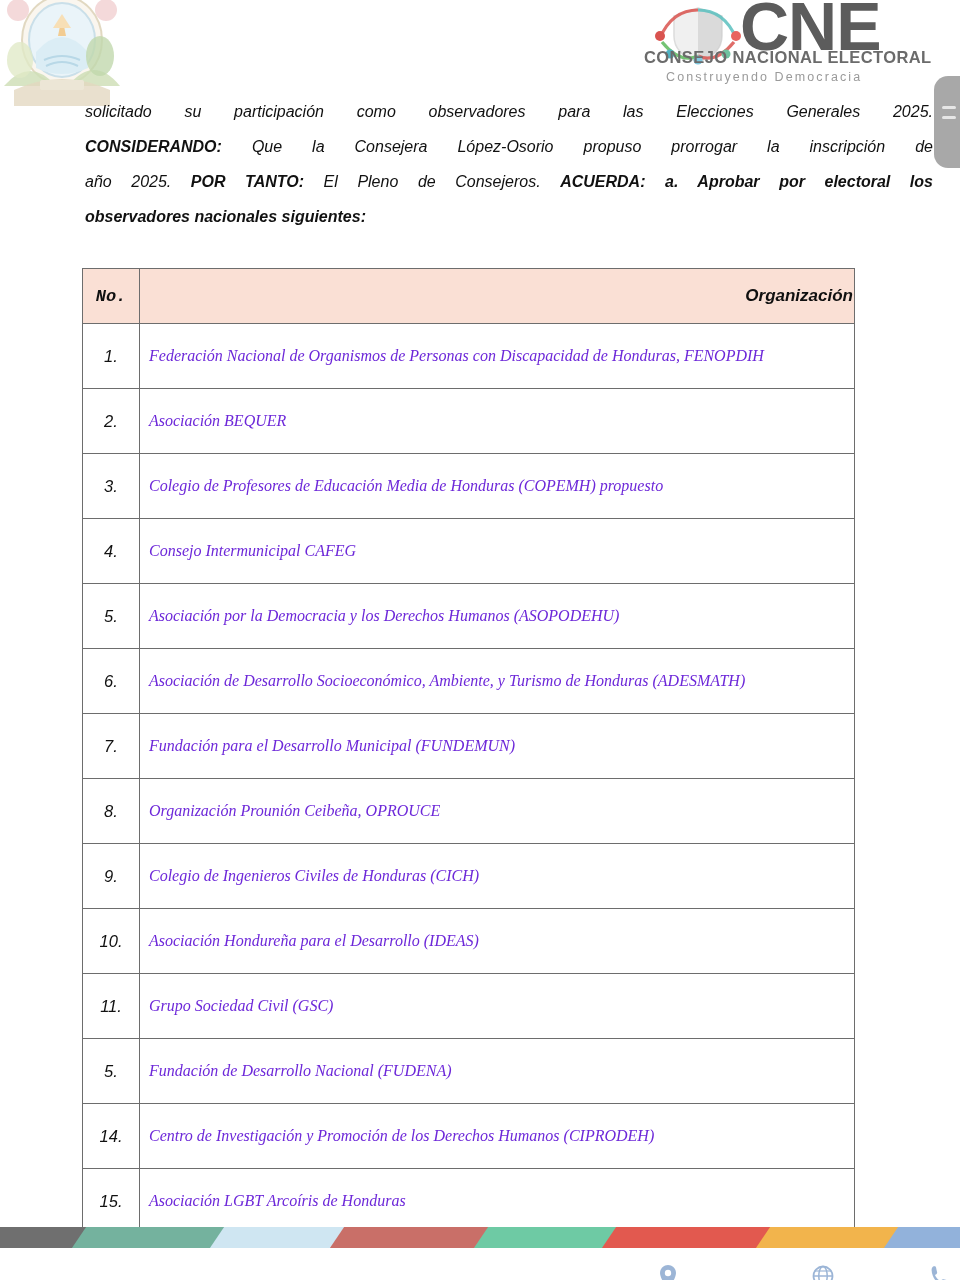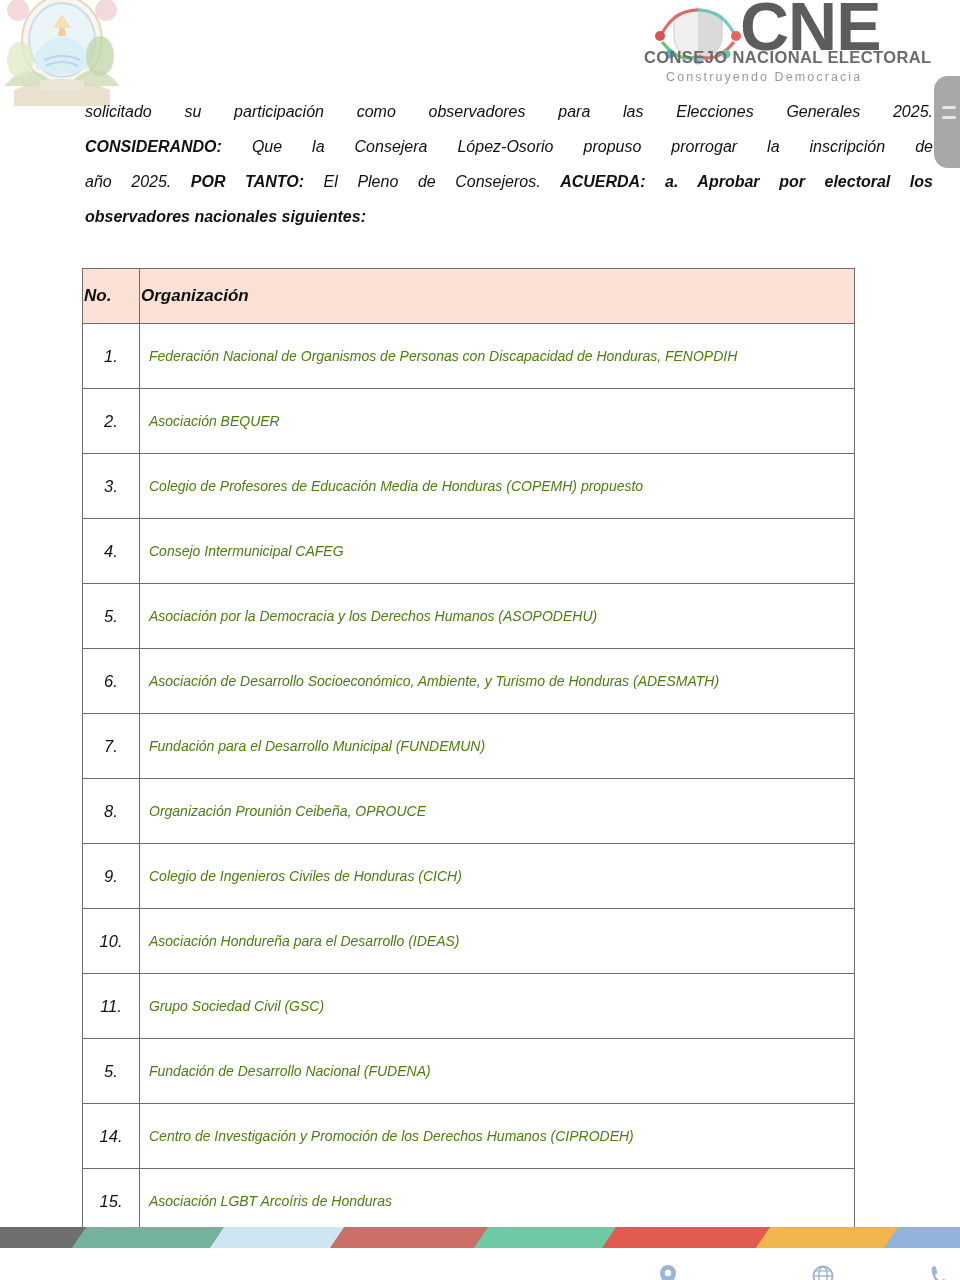--- a/index.html
+++ b/index.html
@@ -171,36 +171,37 @@
   table.obs col.c-org { width: 715px; }
 
   th.hd-no, th.hd-org {
     background: #fae0d5;
     font-style: italic;
     font-weight: bold;
     font-size: 17px;
     height: 52px;
     color: #101010;
   }
-  th.hd-no { text-align: left; }
-  th.hd-org { text-align: left; }
+  th.hd-no { text-align: center; font-family: Liberation Mono, monospace; }
+  th.hd-org { text-align: right; }
 
   td.cell-no {
     text-align: center;
     font-style: italic;
     font-size: 16.5px;
     padding: 0 4px;
     color: #111;
   }
   td.cell-org {
     font-style: italic;
-    font-size: 14px;
+    font-size: 16px;
     line-height: 22px;
     padding: 6px 0 6px 9px;
-    color: #4d7c0f;
+    color: #6d28d9;
+    font-family: Liberation Serif, serif;
   }
   tr.row-tall td { height: 52px; }
   tr.row-double td { height: 52px; }
 
   
   .footer-stripes {
     position: absolute;
     left: 0;
     bottom: 32px;
     width: 960px;

